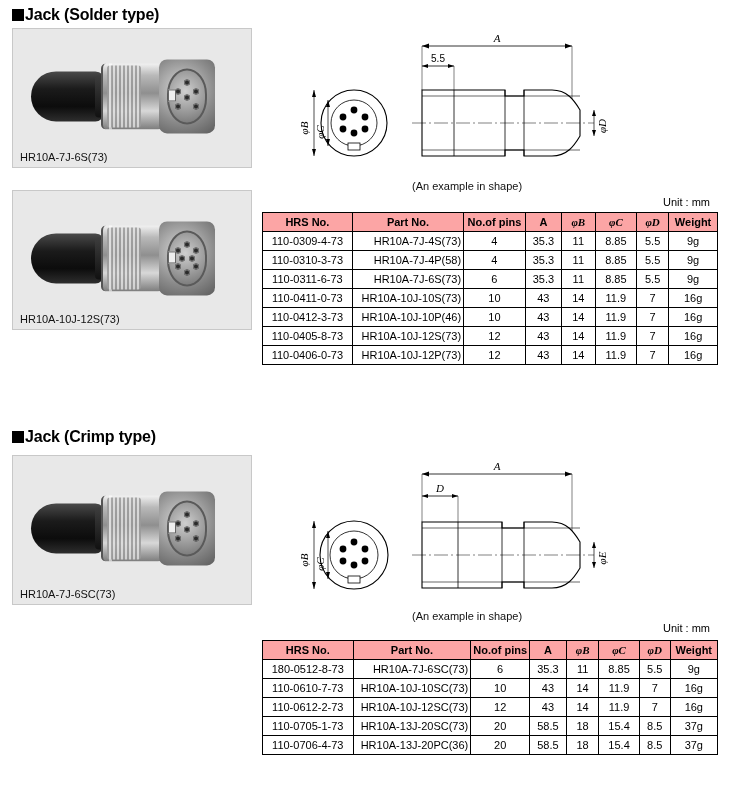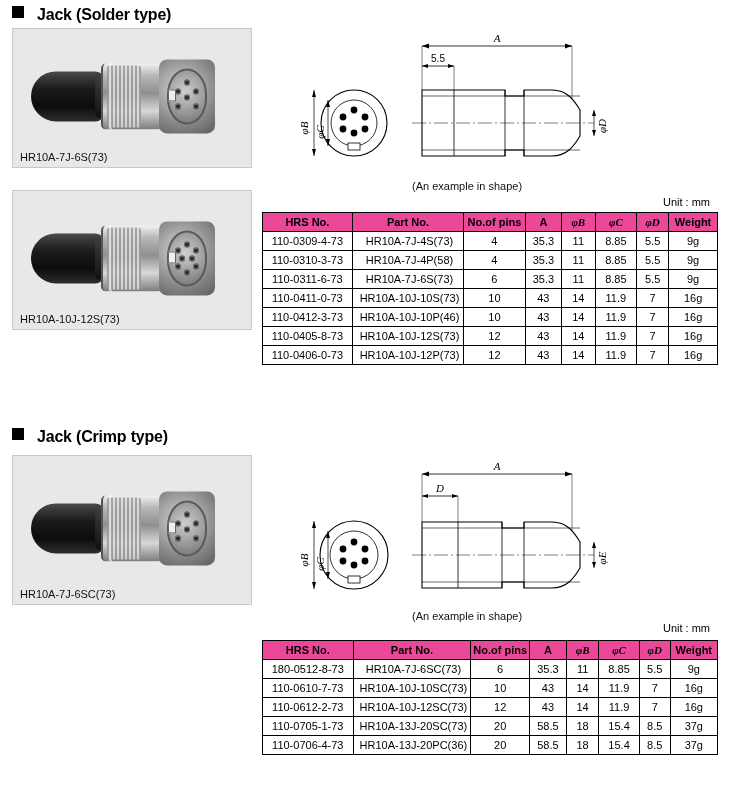--- a/index.html
+++ b/index.html
@@ -10,21 +10,22 @@
     background: #ffffff;
     font-family: "Liberation Sans", sans-serif;
     color: #000000;
     position: relative;
     overflow: hidden;
   }
 
   
   .section-heading {
     display: flex;
-    gap: 13px;
+    align-items: center;
+    gap: 1px;
     font-size: 16px;
     font-weight: bold;
     letter-spacing: -0.2px;
   }
   .sq {
     width: 12px; height: 12px;
     background: #000;
     display: inline-block;
   }
 
@@ -147,23 +148,23 @@
   }
   table.spec th, table.spec td {
     border: 1px solid #000;
     text-align: center;
     height: 19px;
     padding: 0 2px;
     white-space: nowrap;
   }
   table.spec thead th {
     font-weight: bold;
-    background: #ec4899;
-  }
-  table.spec td.left { text-align: center; padding-left: 5px; }
+    background: #fca5a5;
+  }
+  table.spec td.left { text-align: right; padding-left: 5px; }
   .phi { font-family: "Liberation Serif", serif; font-style: italic; }
 
   svg text {
     font-family: "Liberation Sans", sans-serif;
     font-size: 10px;
     fill: #000;
   }
   svg text.ital {
     font-family: "Liberation Serif", serif;
     font-style: italic;

